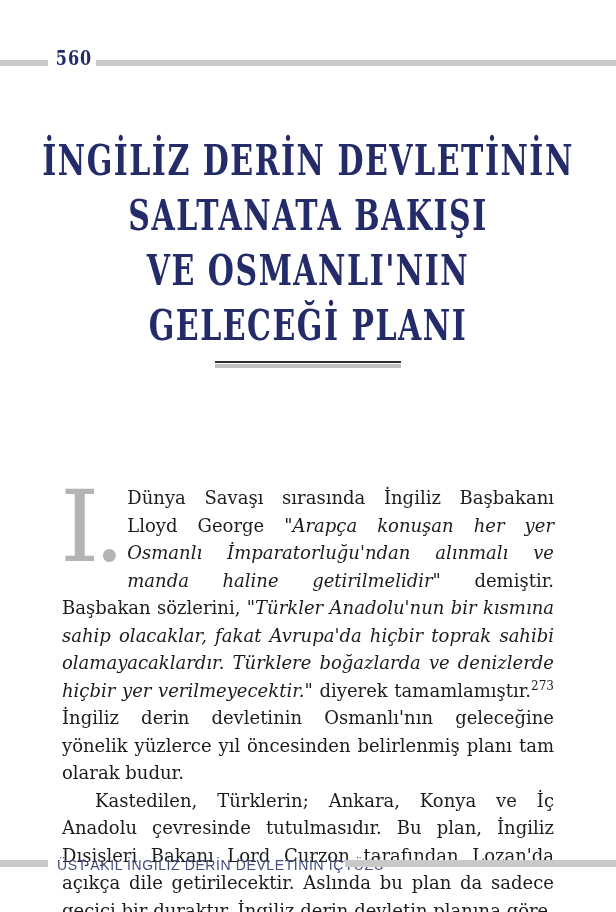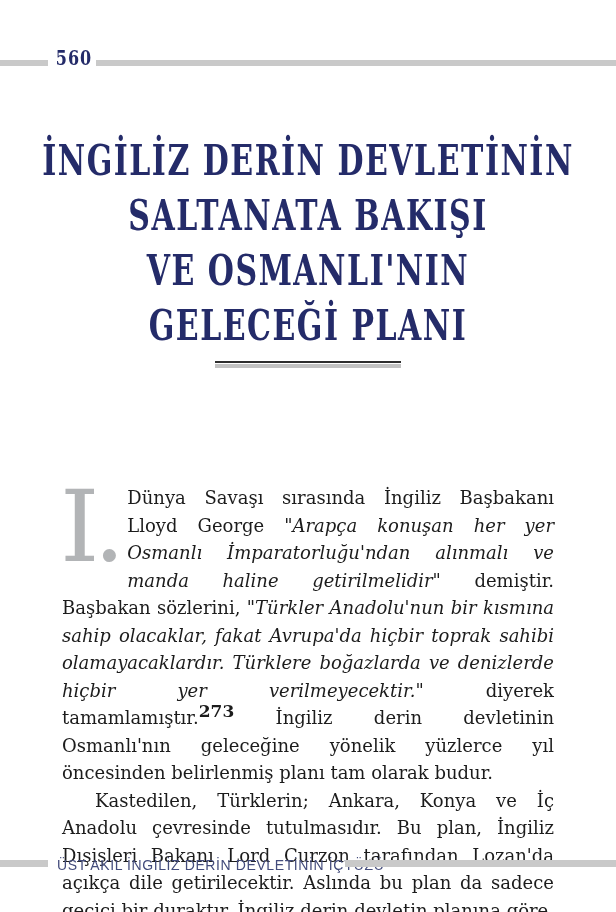--- a/index.html
+++ b/index.html
@@ -59,21 +59,21 @@
     float: left;
     font-family: "DejaVu Serif", serif;
     font-size: 100px;
     line-height: 78px;
     height: 80px;
     color: #b2b4b6;
     margin: 4px 8px 0 -2px;
     letter-spacing: -6px;
   }
   .seg.italic { font-style: italic; }
-  sup.fnote { font-size: 17px; line-height: 0; vertical-align: super; font-weight: bold; }
+  sup.fnote { font-size: 12px; line-height: 0; vertical-align: super; }
   .para2 { text-indent: 33px; margin-top: 0; }
 
   
   .ftr-bar { position: absolute; height: 7px; background: #c9c9c9; top: 860px; }
   .ftr-bar-left  { left: 0; width: 48px; }
   .ftr-bar-right { left: 345px; right: 0; }
   .footer-title {
     position: absolute; top: 857px; left: 57px;
     font-family: "Liberation Sans", sans-serif;
     font-size: 14px; letter-spacing: 0.6px;

